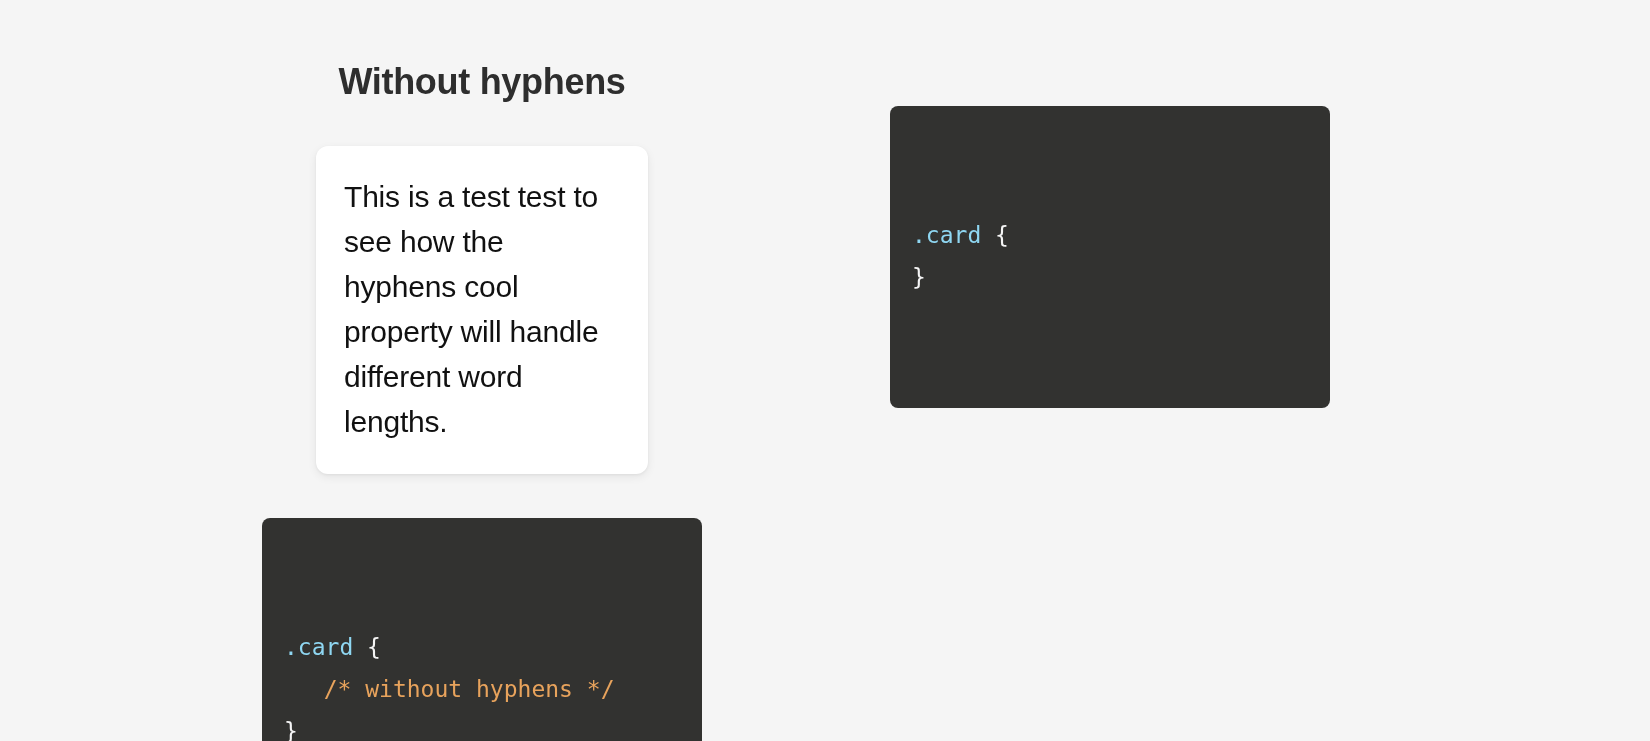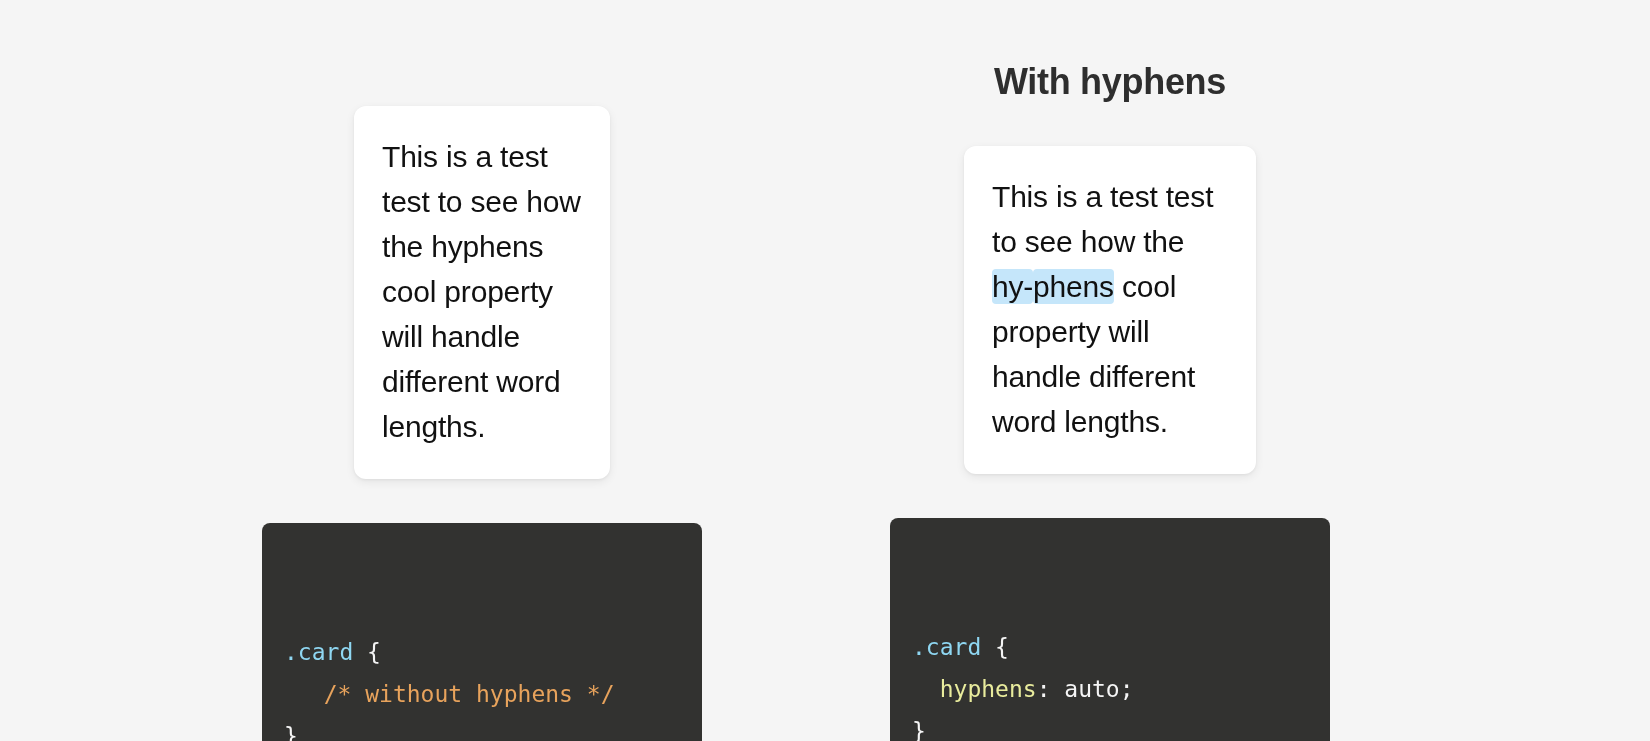--- a/index.html
+++ b/index.html
@@ -43,21 +43,21 @@
     font-weight: bold;
     color: #2e2e2e;
     letter-spacing: -0.3px;
     margin: 0;
     text-align: center;
     line-height: 1.1;
   }
 
   .card {
     margin-top: 44px;
-    width: 256px;
+    width: 332px;
     background: #ffffff;
     border-radius: 12px;
     box-shadow: 0 3px 10px rgba(0,0,0,0.07), 0 1px 3px rgba(0,0,0,0.05);
     padding: 28px 28px 30px 28px;
     box-sizing: border-box;
   }
 
   .card-text {
     font-family: "Liberation Sans", sans-serif;
     font-size: 30px;
@@ -104,36 +104,33 @@
   .code-line { display: block; }
   .indent { display: inline-block; width: 2ch; }
 </style>
 </head>
 <body>
 
 <div class="stage">
   <div class="columns">
 
     <div class="column">
+      <h2 class="col-heading">Without hyphens</h2>
 
       <div class="card">
         <p class="card-text">This is a test test to see how the hyphens cool property will handle different word lengths.</p>
       </div>
 
       <div class="codeblock">
         <span class="code-line"><span class="tok-sel">.card</span><span class="tok-punct"> {</span></span><span class="code-line"><span class="indent"></span><span class="tok-cmt">/* without hyphens */</span></span><span class="code-line"><span class="tok-punct">}</span></span>
       </div>
     </div>
 
     <div class="column">
-      <h2 class="col-heading">With hyphens</h2>
 
-      <div class="card card-hyphenated">
-        <p class="card-text"><span>This is a test test to see how the </span><span class="hl">hy-</span><wbr><span class="hl">phens</span><span> cool property will handle different word lengths.</span></p>
-      </div>
 
       <div class="codeblock">
-        <span class="code-line"><span class="tok-sel">.card</span><span class="tok-punct"> {</span></span><span class="code-line"><span class="indent"></span><span class="tok-prop">hyphens</span><span class="tok-val">: </span><span class="tok-val">auto;</span></span><span class="code-line"><span class="tok-punct">}</span></span>
+        <span class="code-line"><span class="tok-sel">.card</span><span class="tok-punct"> {</span></span><span class="code-line"><span class="tok-punct">}</span></span>
       </div>
     </div>
 
   </div>
 </div>
 
 </body></html>

